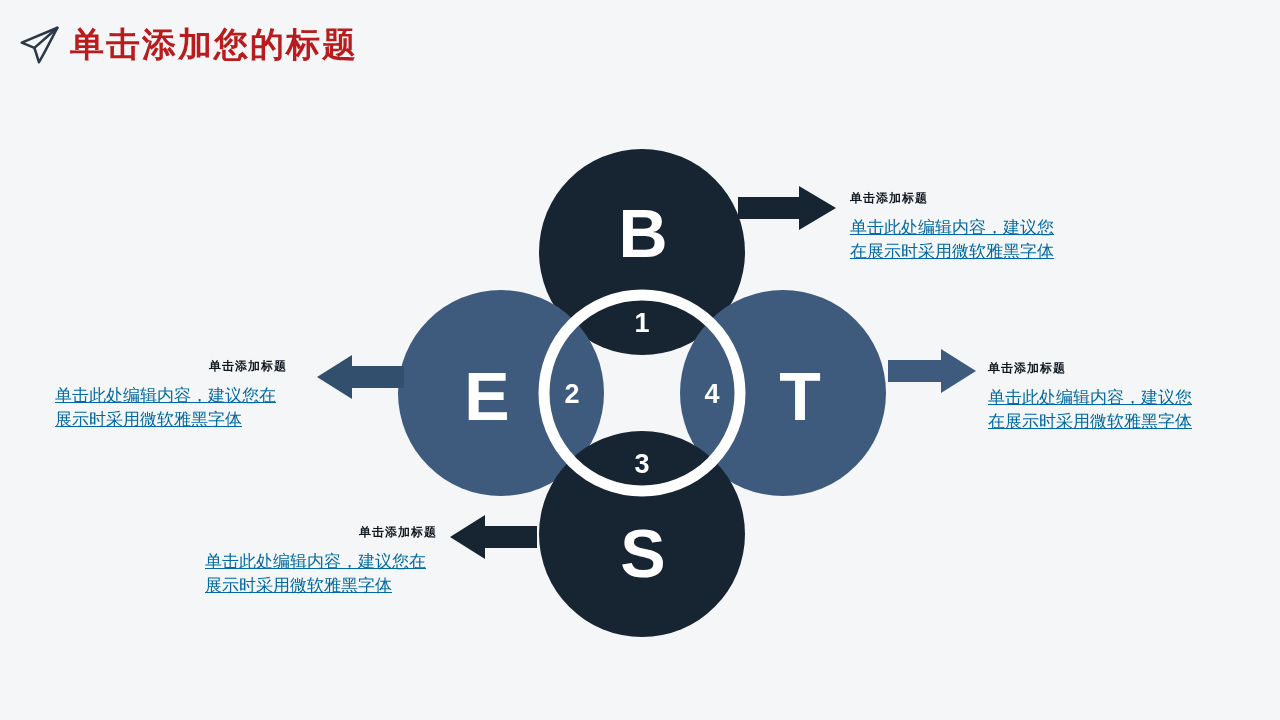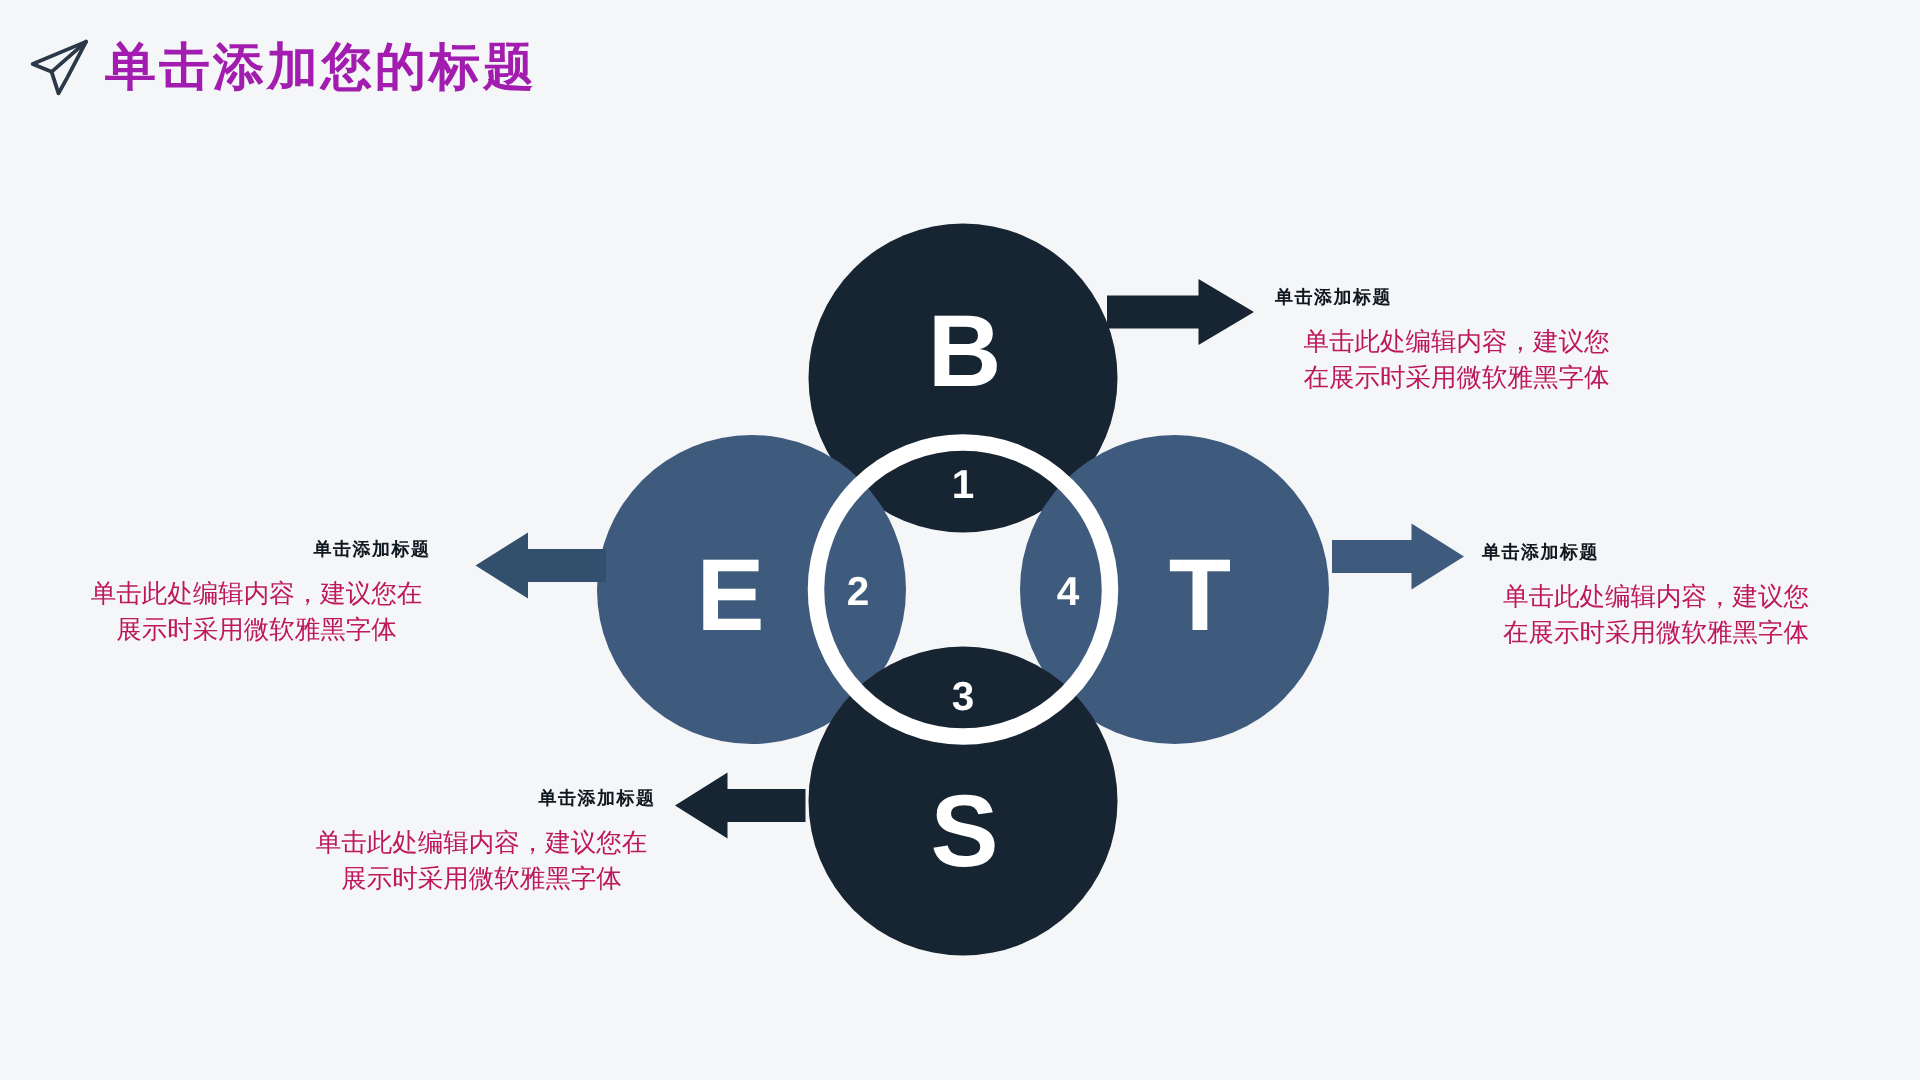--- a/index.html
+++ b/index.html
@@ -24,21 +24,21 @@
       gap: 8px;
     }
     .plane-icon {
       width: 46px;
       height: 46px;
       flex: 0 0 auto;
     }
     .slide-title {
       font-size: 34px;
       font-weight: bold;
-      color: #a21caf;
+      color: #b91c1c;
       letter-spacing: 2px;
     }
     .diagram {
       position: absolute;
       left: 0;
       top: 0;
       width: 1280px;
       height: 720px;
     }
     .ring {
@@ -65,23 +65,24 @@
     }
     .co-heading {
       font-size: 12px;
       font-weight: bold;
       color: #10181f;
       margin-bottom: 9px;
       letter-spacing: 1px;
     }
     .co-body {
       font-size: 17px;
-      color: #be185d;
+      color: #0369a1;
       line-height: 24px;
-      text-align: center;
+      text-align: left;
+      text-decoration: underline;
     }
     .align-left .co-heading { text-align: left; }
     .align-right .co-heading { text-align: right; }
     .callout-tr { left: 850px; top: 190px; width: 242px; }
     .callout-l  { left: 55px;  top: 358px; width: 232px; }
     .callout-r  { left: 988px; top: 360px; width: 232px; }
     .callout-bl { left: 205px; top: 524px; width: 232px; }
   </style>
 </head>
 <body>

